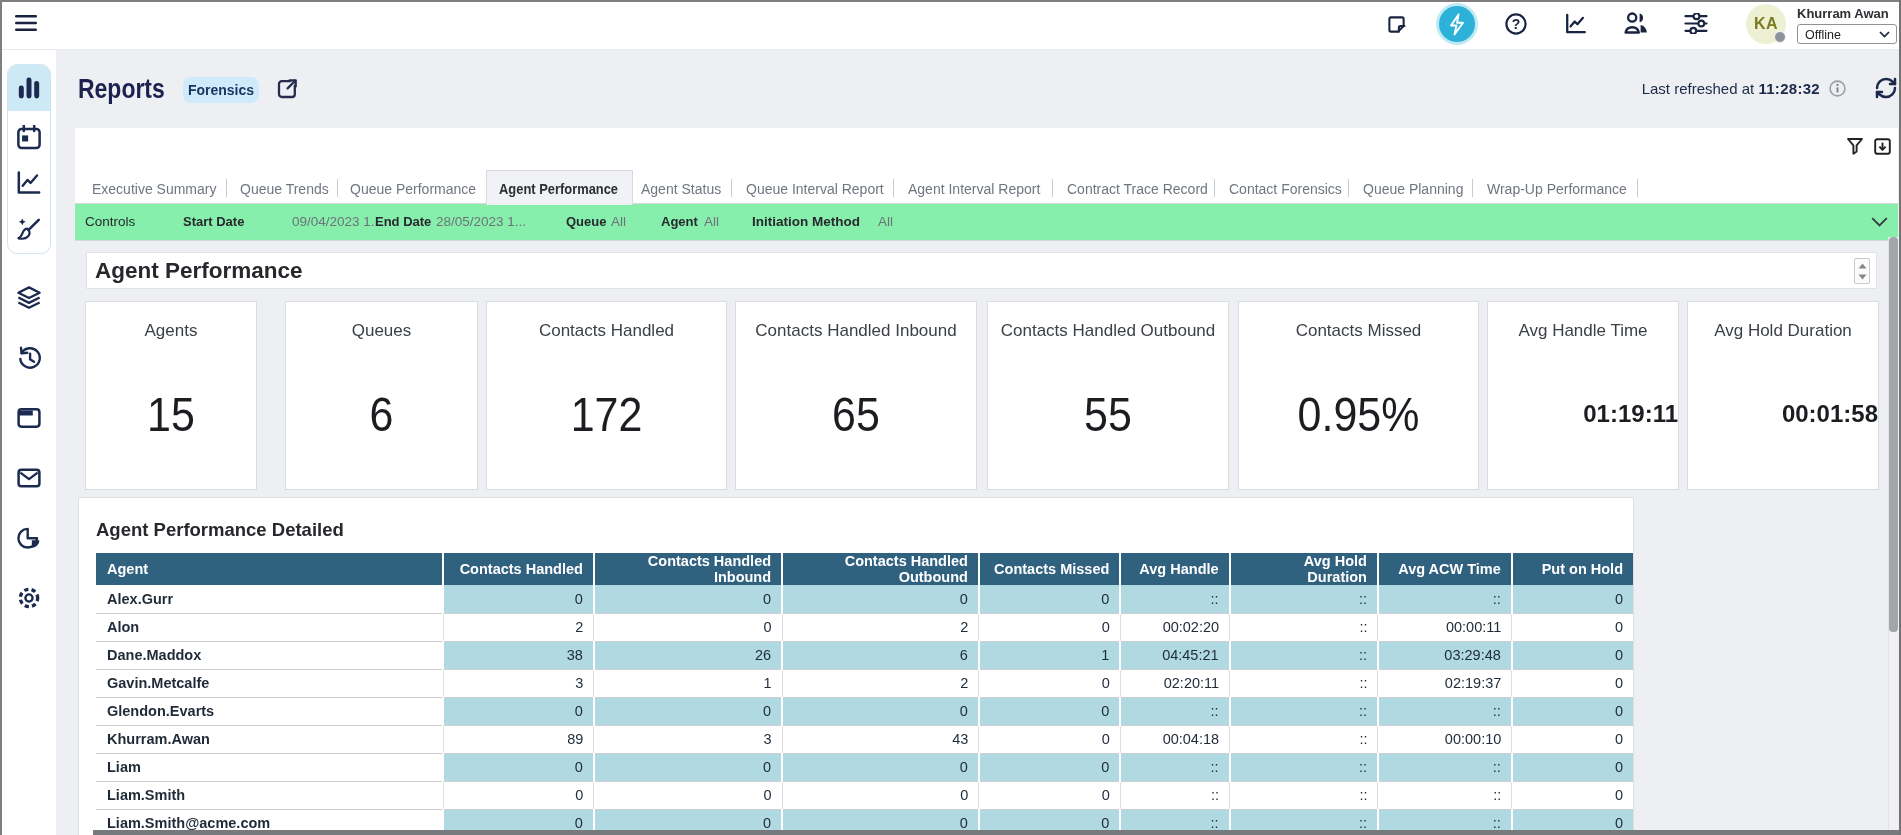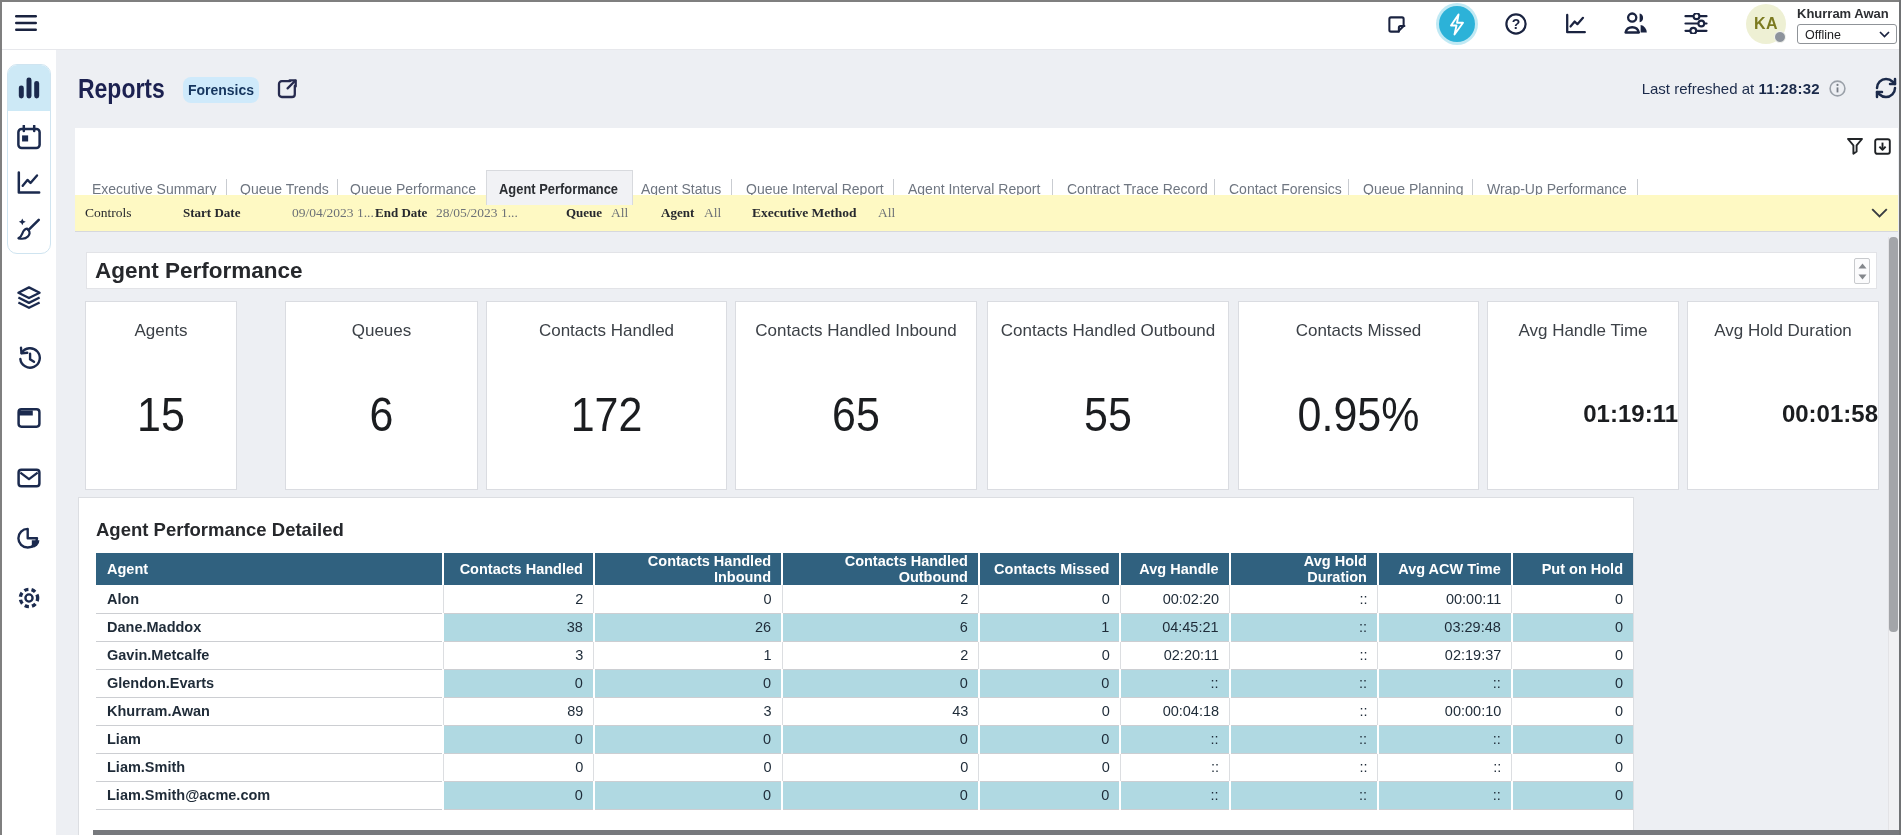--- a/index.html
+++ b/index.html
@@ -23,21 +23,21 @@
 #h-refreshed { top:80px; right:81px; font-size:15px; color:#1b2a4a; }
 #h-refreshed b { letter-spacing:.3px; }
 
 #tabcard { left:75px; top:128px; width:1823px; height:76px; background:#ffffff; }
 #tabrow-border { left:75px; top:203px; width:1823px; height:1px; background:#d8dade; }
 .tab { position:absolute; top:181px; font-size:14px; color:#6f7680; white-space:nowrap; }
 .tabsep { position:absolute; top:179px; width:1px; height:18px; background:#c9ccd1; }
 #activetab { left:486px; top:170px; width:147px; height:35px; background:#f1f2f5; border:1px solid #d8dade; border-bottom:none; z-index:2; }
 #activetab span { position:absolute; left:12px; top:10px; font-size:14.5px; font-weight:bold; color:#2b2e33; white-space:nowrap; transform:scaleX(.89); transform-origin:0 50%; }
 
-#controls { left:75px; top:195px; width:1823px; height:37px; background:#fef9c3; border-bottom:1px solid #d6d8dd; z-index:1;font-family:Liberation Serif, serif; }
+#controls { left:75px; top:204px; width:1823px; height:37px; background:#86efac; border-bottom:1px solid #d6d8dd; z-index:1; }
 #controls .c { position:absolute; top:10px; font-size:13.5px; color:#27292e; white-space:nowrap; }
 #controls .lab { font-weight:bold; font-size:13px; }
 #controls .val { color:#6e7277; }
 
 #secbar { left:86px; top:252px; width:1791px; height:37px; background:#ffffff; border:1px solid #e2e3e7; }
 #secbar h2 { position:absolute; left:8px; top:5px; font-size:22.5px; font-weight:bold; color:#26282c; }
 #spinner { position:absolute; right:6px; top:5px; width:16px; height:26px; background:#fbfbfc; border:1px solid #c8cacd; border-radius:2px; }
 
 .card { position:absolute; top:301px; height:189px; background:#ffffff; border:1px solid #dadce1; }
 .card .t { position:absolute; top:19px; left:0; right:0; text-align:center; font-size:17px; color:#3c4147; }
@@ -229,38 +229,38 @@
 <div class="abs" id="controls">
   <span class="c" style="left:10px;">Controls</span>
   <span class="c lab" style="left:108px;">Start Date</span>
   <span class="c val" style="left:172px;margin-left:45px;">09/04/2023 1...</span>
   <span class="c lab" style="left:300px;">End Date</span>
   <span class="c val" style="left:361px;">28/05/2023 1...</span>
   <span class="c lab" style="left:491px;">Queue</span>
   <span class="c val" style="left:536px;">All</span>
   <span class="c lab" style="left:586px;">Agent</span>
   <span class="c val" style="left:629px;">All</span>
-  <span class="c lab" style="left:677px;font-size:13.5px;">Executive Method</span>
+  <span class="c lab" style="left:677px;font-size:13.5px;">Initiation Method</span>
   <span class="c val" style="left:803px;">All</span>
   <svg class="abs" style="left:1796px;top:13px;" width="17" height="10" viewBox="0 0 17 10">
       <path d="M1.2 1.2 L8.5 8.5 15.8 1.2" fill="none" stroke="#393d42" stroke-width="1.9"></path>
     </svg>
 </div>
 <div class="abs" id="secbar">
   <h2>Agent Performance</h2>
   <div id="spinner">
     <svg style="position:absolute;left:3px;top:4px;" width="9" height="6" viewBox="0 0 9 6">
         <path d="M4.5 0.5 L8.5 5.5 H0.5 z" fill="#83868b"></path>
       </svg>
     <svg style="position:absolute;left:3px;top:15px;" width="9" height="6" viewBox="0 0 9 6">
         <path d="M4.5 5.5 L0.5 0.5 H8.5 z" fill="#83868b"></path>
       </svg>
   </div>
 </div>
-<div class="card" style="left:85px;width:152px;">
+<div class="card" style="left:85px;width:172px;">
     <div class="t">Agents</div>
     <div class="v">15</div>
   </div>
 <div class="card" style="left:285px;width:193px;">
     <div class="t">Queues</div>
     <div class="v">6</div>
   </div>
 <div class="card" style="left:486px;width:241px;">
     <div class="t">Contacts Handled</div>
     <div class="v">172</div>
@@ -304,20 +304,31 @@
           <th>Agent</th>
           <th>Contacts Handled</th>
           <th>Contacts Handled Inbound</th>
           <th>Contacts Handled Outbound</th>
           <th>Contacts Missed</th>
           <th>Avg Handle</th>
           <th>Avg Hold Duration</th>
           <th>Avg ACW Time</th>
           <th>Put on Hold</th>
         </tr>
+    <tr class="z">
+          <td>Alex.Gurr</td>
+          <td>0</td>
+          <td>0</td>
+          <td>0</td>
+          <td>0</td>
+          <td>::</td>
+          <td>::</td>
+          <td>::</td>
+          <td>0</td>
+        </tr>
     <tr class="w">
           <td>Alon</td>
           <td>2</td>
           <td>0</td>
           <td>2</td>
           <td>0</td>
           <td>00:02:20</td>
           <td>::</td>
           <td>00:00:11</td>
           <td>0</td>

